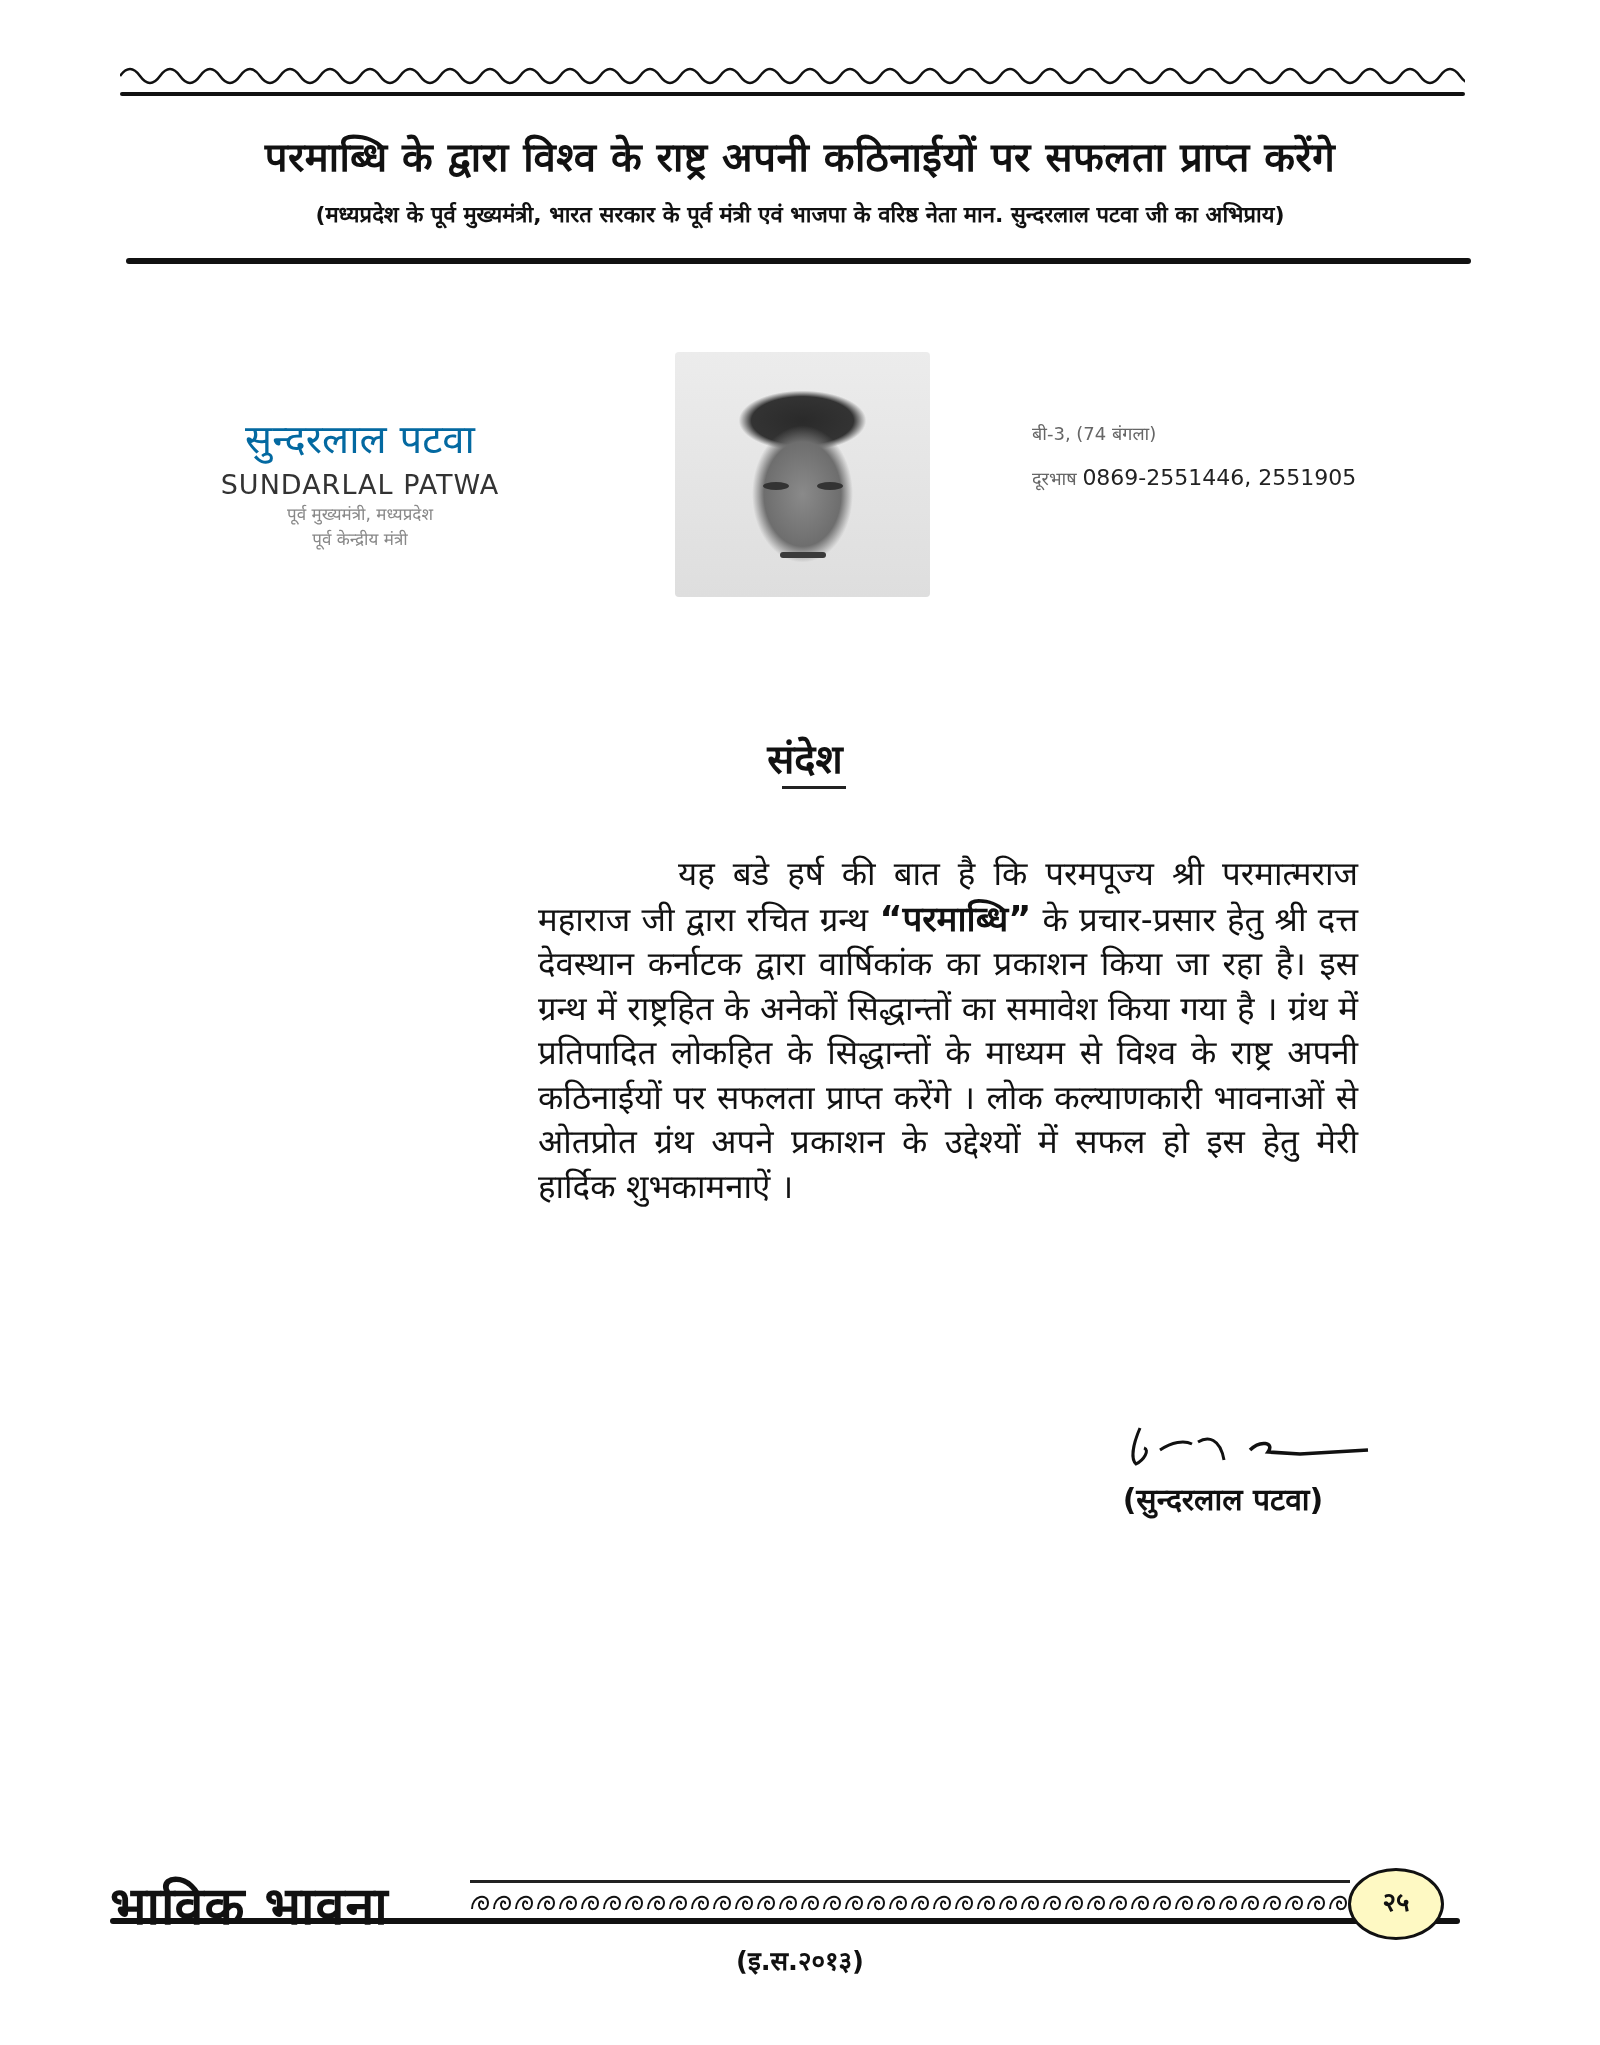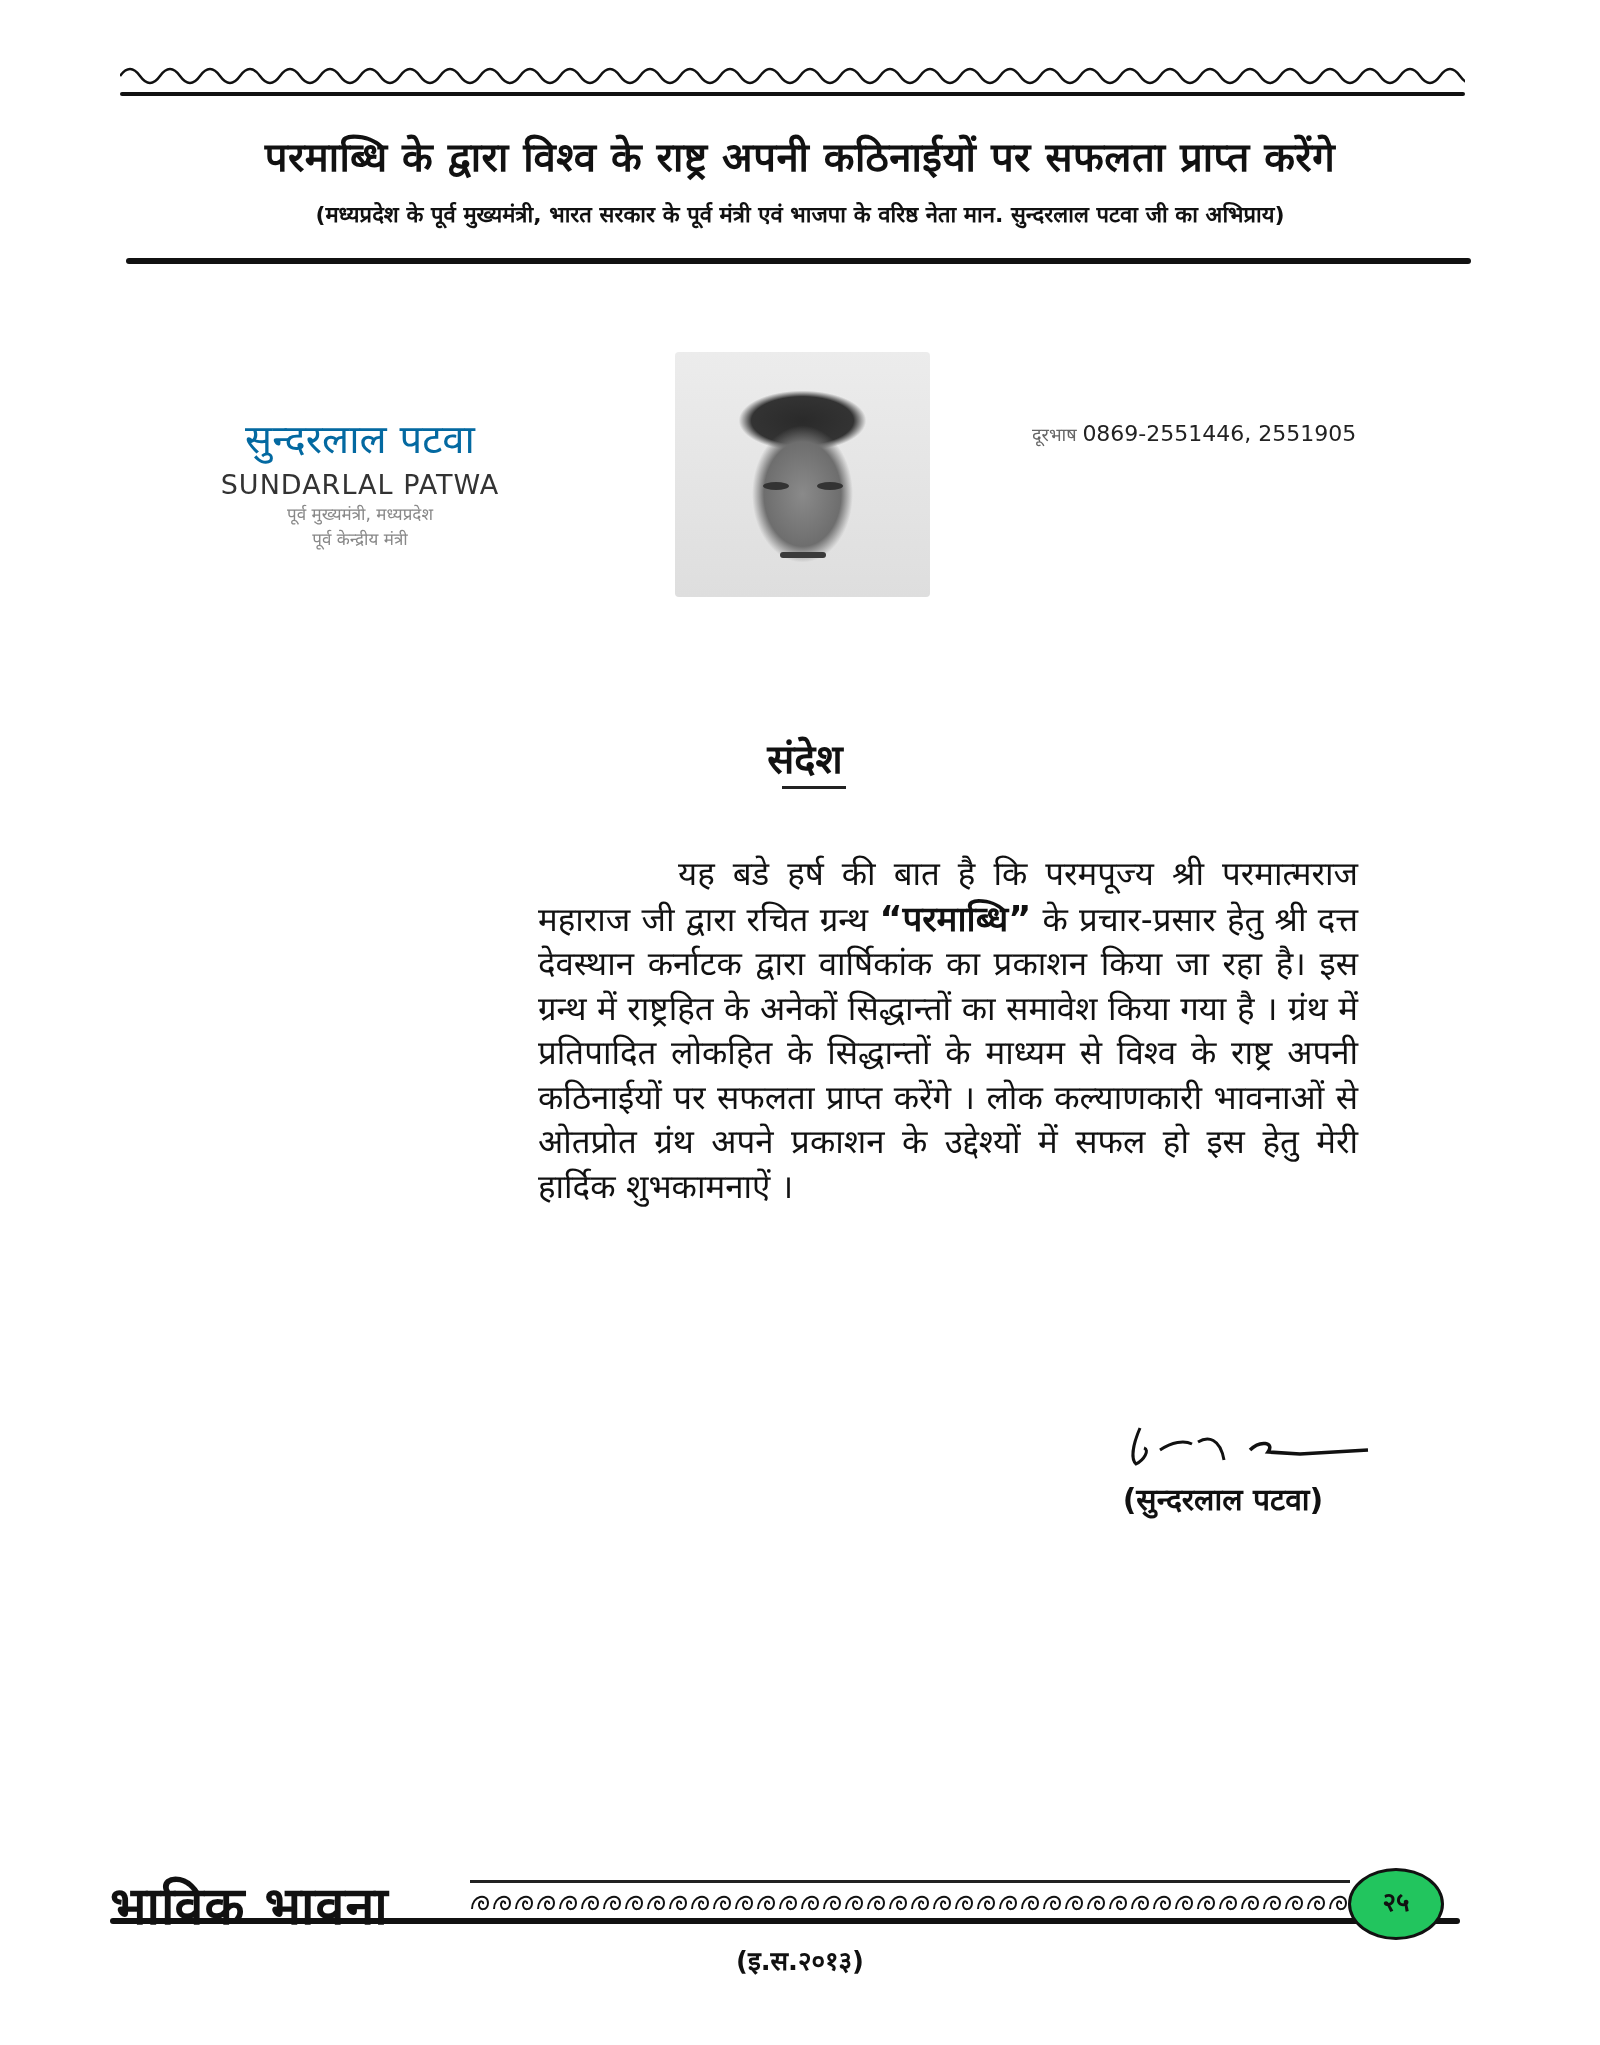--- a/index.html
+++ b/index.html
@@ -48,21 +48,21 @@
 
   #signature { left:1100px; top:1420px; width:310px; height:50px; }
   #signatory { left:1088px; top:1478px; width:270px; text-align:center; font-size:30px; font-weight:bold; }
 
   
   #footer-title { left:110px; top:1868px; font-size:52px; font-weight:bold; letter-spacing:1px; }
   #footer-top-line { left:470px; top:1880px; width:880px; height:3px; background:#222; }
   #footer-scroll { left:470px; top:1887px; width:900px; height:30px; }
   #footer-rule { left:110px; top:1918px; width:1350px; height:6px; background:#111; border-radius:3px; }
   #page-num { left:1348px; top:1868px; width:90px; height:66px; border:3px solid #111; border-radius:50%;
-              background:#22c55e; text-align:center; line-height:62px; font-size:26px; font-weight:bold; }
+              background:#fef9c3; text-align:center; line-height:62px; font-size:26px; font-weight:bold; }
   #footer-year { left:700px; top:1942px; width:200px; text-align:center; font-size:26px; font-weight:bold; }
 </style>
 </head>
 <body>
 
 <svg id="top-wave" class="abs" viewBox="0 0 1345 28" preserveAspectRatio="none">
   <path d="M0 14 q10 -14 20 0 t20 0 t20 0 t20 0 t20 0 t20 0 t20 0 t20 0 t20 0 t20 0 t20 0 t20 0 t20 0 t20 0 t20 0 t20 0 t20 0 t20 0 t20 0 t20 0 t20 0 t20 0 t20 0 t20 0 t20 0 t20 0 t20 0 t20 0 t20 0 t20 0 t20 0 t20 0 t20 0 t20 0 t20 0 t20 0 t20 0 t20 0 t20 0 t20 0 t20 0 t20 0 t20 0 t20 0 t20 0 t20 0 t20 0 t20 0 t20 0 t20 0 t20 0 t20 0 t20 0 t20 0 t20 0 t20 0 t20 0 t20 0 t20 0 t20 0 t20 0 t20 0 t20 0 t20 0 t20 0 t20 0 t20 0 t20 0 t20 0" fill="none" stroke="#111" stroke-width="2.5"></path>
 </svg>
 <div id="top-rule" class="abs"></div>
 
@@ -77,20 +77,21 @@
   <div class="lh-small">पूर्व केन्द्रीय मंत्री</div>
 </div>
 
 <div id="photo" class="abs">
   <div class="eye" style="left:88px"></div>
   <div class="eye" style="left:142px"></div>
   <div class="mouth"></div>
 </div>
 
 <div id="lh-right" class="abs">
+  <div>बी-3, (74 बंगला)</div>
   <div>
     <span>दूरभाष</span>
     <span id="lh-phone-num">0869-2551446, 2551905</span>
   </div>
 </div>
 
 <div id="msg-title" class="abs">संदेश</div>
 <div id="msg-title-rule" class="abs"></div>
 
 <div id="msg-body" class="abs">

